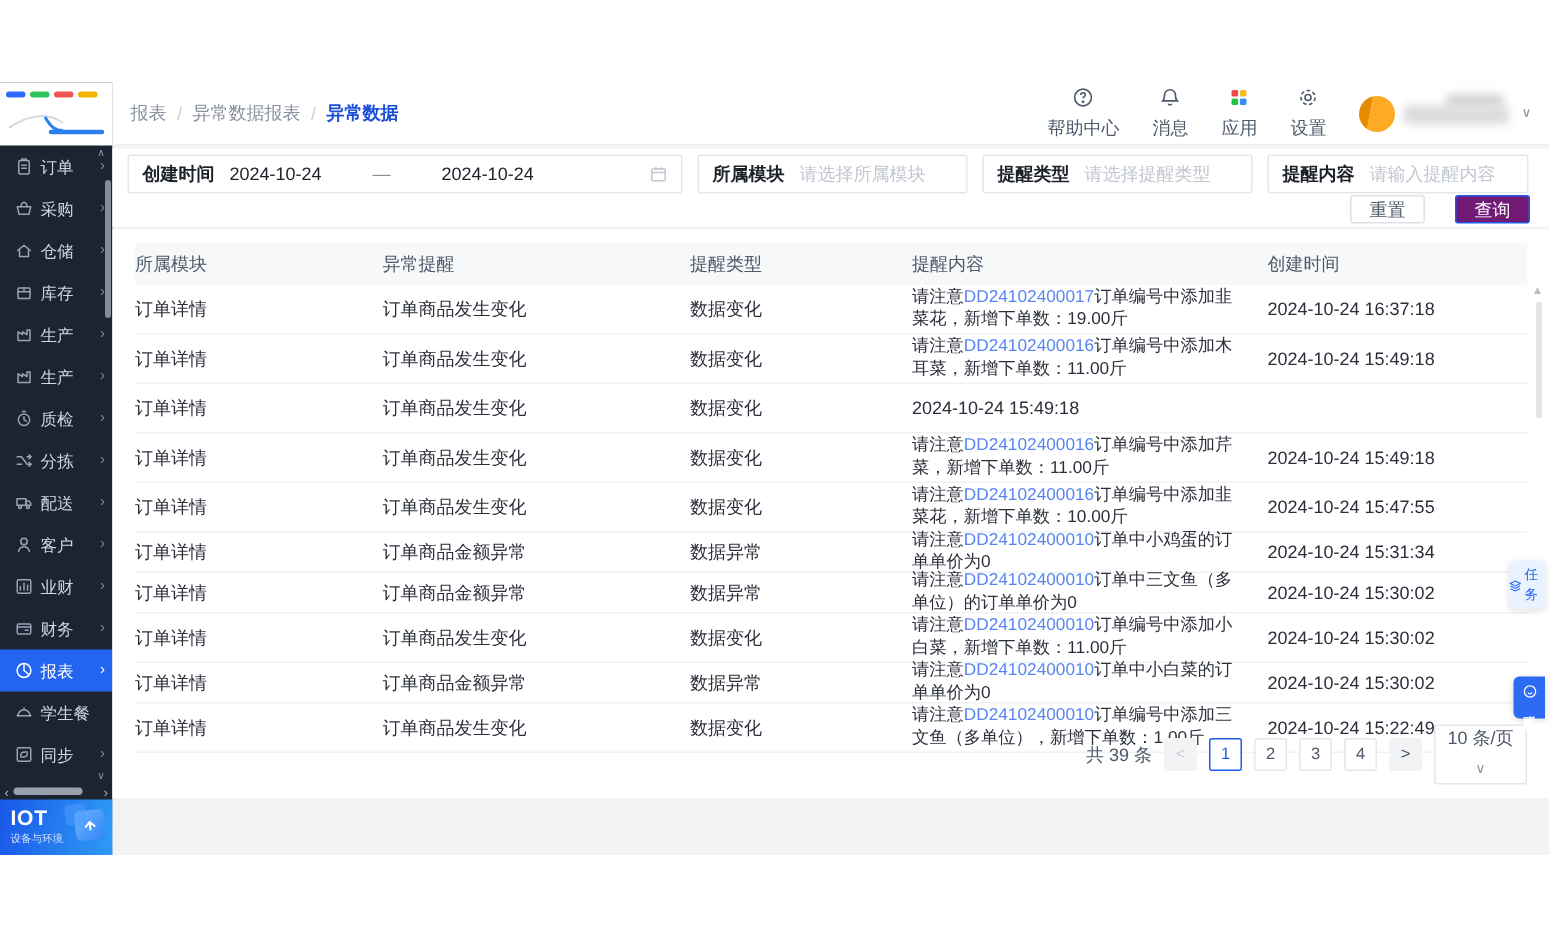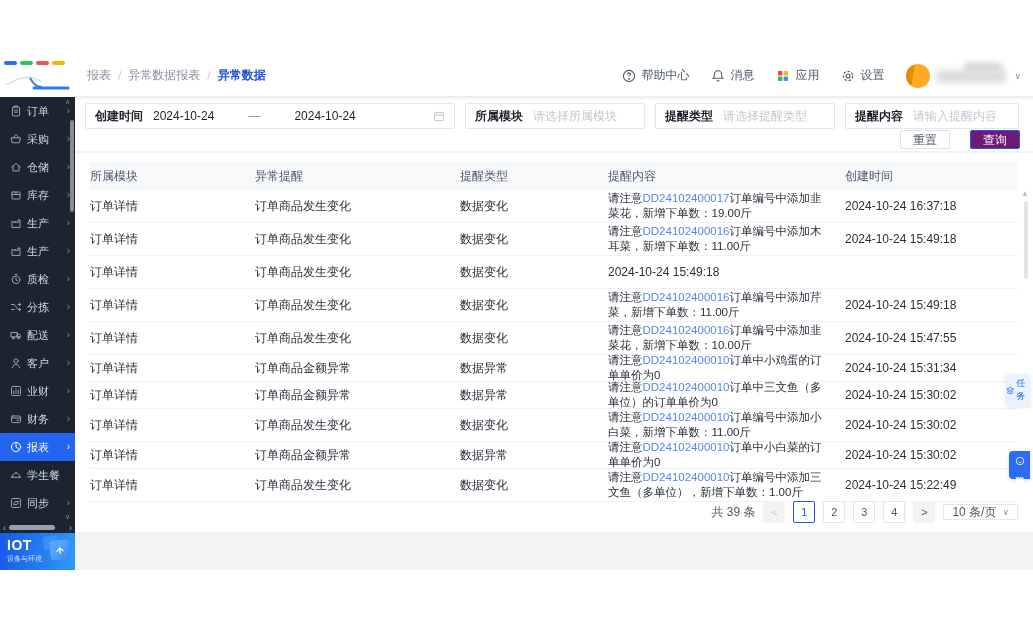--- a/index.html
+++ b/index.html
@@ -32,21 +32,21 @@
   .iot-cube { position:absolute; right:5px; top:7px; width:20px; height:20px; background:linear-gradient(135deg,#6db4ff,#2f86f5); border-radius:4px; transform:rotate(-6deg); display:flex; align-items:center; justify-content:center; }
   .iot-cube::before { content:""; position:absolute; left:-6px; top:-5px; width:14px; height:14px; background:#4f9bff; opacity:.55; border-radius:3px; }
   .iot-cube svg { width:10px; height:10px; position:relative; }
 
   
   .main-header { position:absolute; left:75px; top:0; right:0; height:42px; background:#fff; border-bottom:1px solid #ebedf0; display:flex; align-items:center; justify-content:space-between; padding:0 12px 0 12px; }
   .breadcrumb { font-size:12px; color:#8a919f; display:flex; align-items:center; gap:7px; }
   .breadcrumb .sep { color:#c9cdd4; }
   .breadcrumb .current { color:#1d4ed8; font-weight:bold; }
   .header-right { display:flex; align-items:center; gap:22px; }
-  .hdr-action { display:flex; align-items:center; gap:5px; font-size:12px; color:#4e5969; cursor:pointer; }
+  .hdr-action { display:flex; align-items:center; gap:5px; font-size:12px; color:#4e5969; cursor:pointer;flex-direction:column; }
   .hdr-action svg { width:14px; height:14px; }
   .user-area { display:flex; align-items:center; gap:6px; cursor:pointer; }
   .avatar { width:24px; height:24px; border-radius:50%; background:linear-gradient(100deg,#e68a00 32%,#ffaa25 32%); }
   .name-blur { position:relative; width:72px; height:16px; }
   .name-blur .b1 { position:absolute; left:0; top:2px; width:70px; height:13px; background:#dcdcdc; border-radius:3px; filter:blur(3px); }
   .name-blur .b2 { position:absolute; left:28px; top:-5px; width:38px; height:9px; background:#d2d2d2; border-radius:2px; filter:blur(3px); }
   .hdr-chevron { color:#86909c; font-size:9px; }
 
   
   .content { position:absolute; left:75px; top:42px; right:0; bottom:0; background:#f2f3f5; }
@@ -76,21 +76,21 @@
   .tbl-scroll-up { position:absolute; right:4px; top:36px; color:#b9bec8; font-size:8px; }
   .tbl-scroll-thumb { position:absolute; right:5px; top:48px; width:4px; height:78px; background:#e2e4e9; border-radius:2px; }
 
   .pagination { position:absolute; right:15px; bottom:9px; display:flex; align-items:center; gap:8px; font-size:12px; color:#4e5969; }
   .pg-box { width:22px; height:22px; border-radius:2px; display:flex; align-items:center; justify-content:center; font-size:11px; cursor:pointer; }
   .pg-prev { background:#f2f3f5; color:#c9cdd4; }
   .pg-next { background:#f2f3f5; color:#4e5969; }
   .pg-btn { width:22px; height:22px; border:1px solid #e5e6eb; background:#fff; border-radius:2px; color:#4e5969; font-size:11px; cursor:pointer; font-family:inherit; }
   .pg-btn.active { border-color:#1e5bec; color:#1e5bec; }
   .pg-pages { display:flex; gap:8px; }
-  .page-size { height:16px; border:1px solid #e5e6eb; border-radius:2px; padding:0 8px; display:flex; align-items:center; gap:6px; color:#4e5969; cursor:pointer; background:#fff; }
+  .page-size { height:40px; border:1px solid #e5e6eb; border-radius:2px; padding:0 8px; display:flex; align-items:center; gap:6px; color:#4e5969; cursor:pointer; background:#fff;flex-direction:column; }
   .page-size .chev { color:#86909c; font-size:9px; }
 
   
   .task-tab { position:absolute; right:3px; top:374px; width:24px; height:32px; background:#e9f2ff; border-radius:4px 0 0 4px; color:#2364f0; display:flex; flex-direction:row; align-items:center; justify-content:center; gap:2px; font-size:9px; box-shadow:0 1px 4px rgba(0,0,0,.12); cursor:pointer; }
   .task-tab svg { width:11px; height:11px; }
   .service-tab { position:absolute; right:3px; top:451px; width:21px; padding:5px 0 6px; background:#2d6bf5; border-radius:4px 0 0 4px; color:#fff; display:flex; flex-direction:column; align-items:center; gap:3px; box-shadow:0 1px 4px rgba(0,0,0,.15); cursor:pointer; }
   .service-tab svg { width:10px; height:10px; }
   .service-text { writing-mode:vertical-lr; text-orientation:upright; font-size:9px; line-height:1.2; letter-spacing:1px; }
 </style>
 </head>

